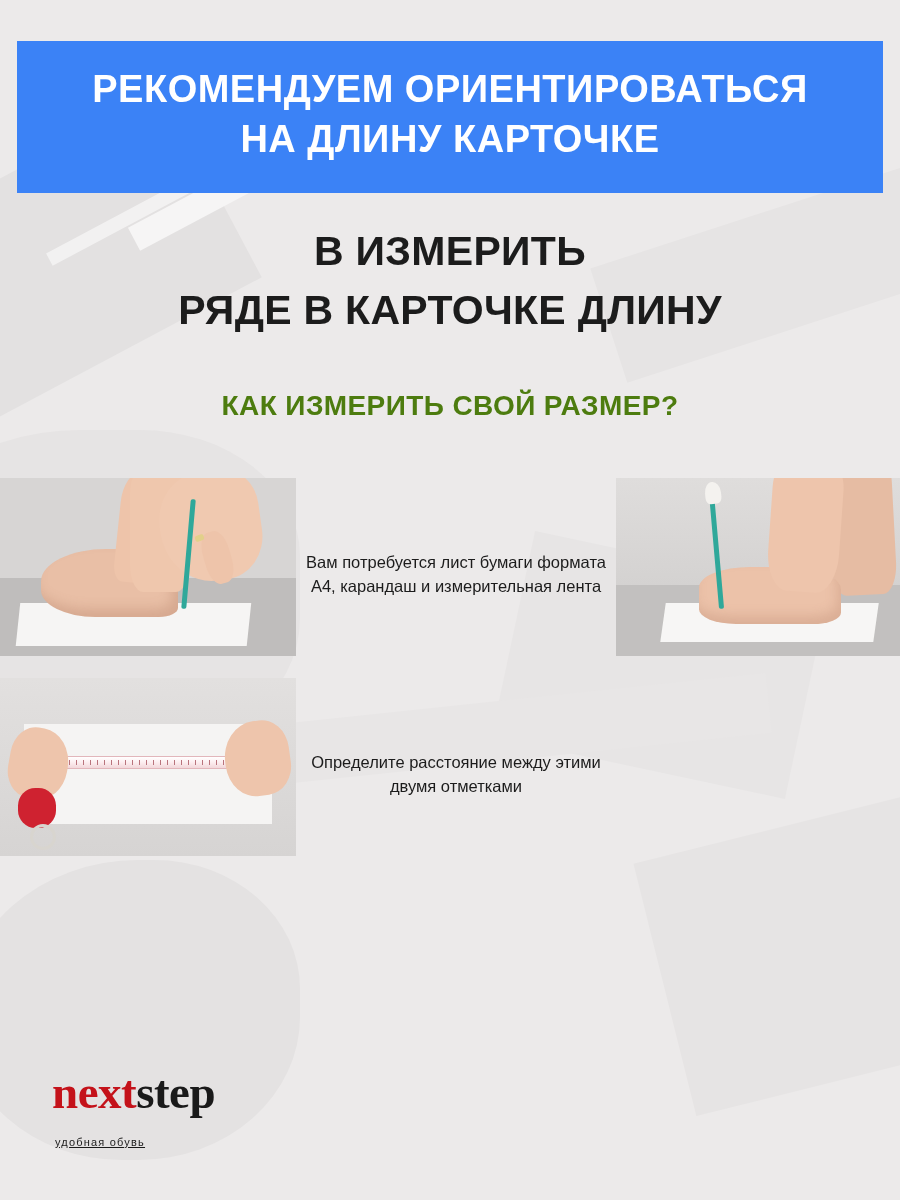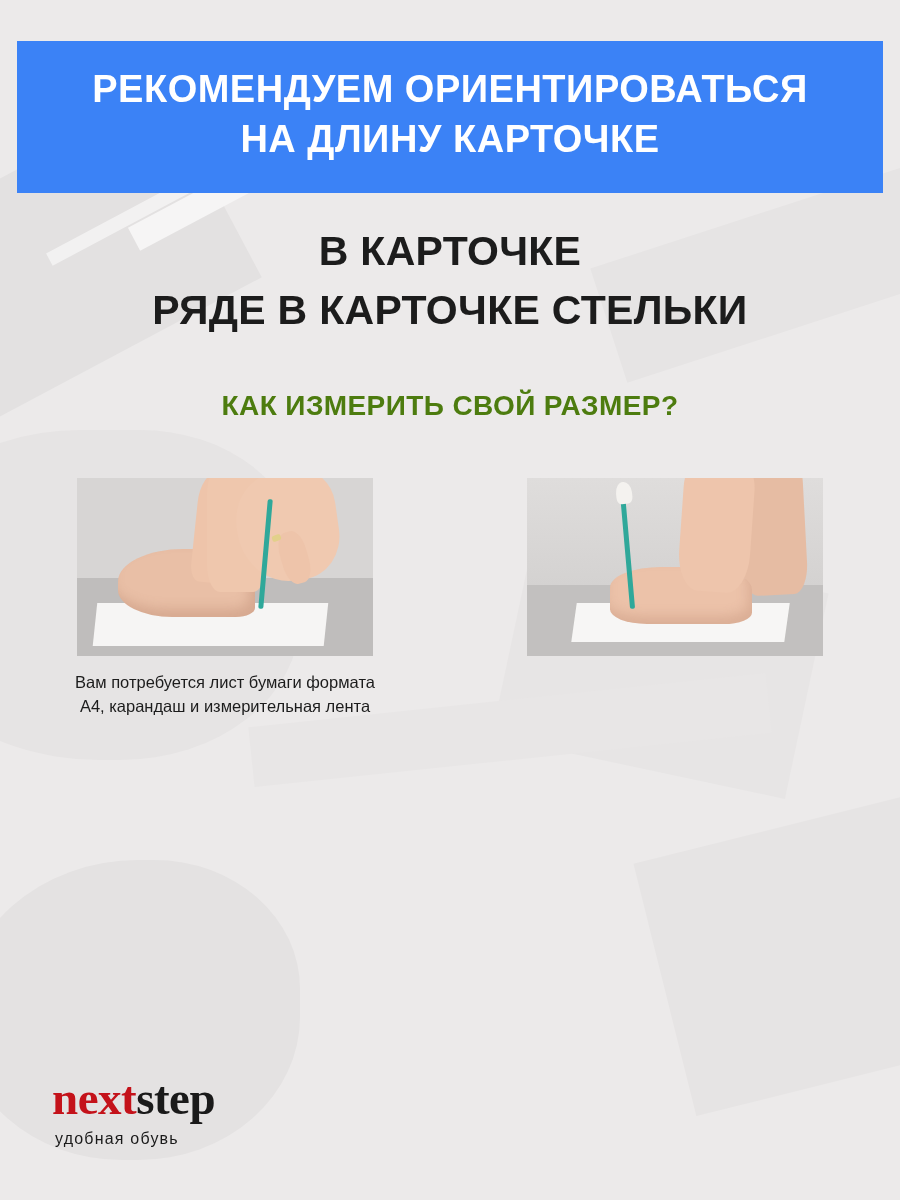--- a/index.html
+++ b/index.html
@@ -146,21 +146,21 @@
     position: absolute;
     top: 478px;
     left: 0;
     width: 900px;
     display: grid;
     grid-template-columns: 1fr 1fr;
     row-gap: 22px;
   }
   .step {
     display: flex;
-    flex-direction: column;
+    flex-direction: row;
     align-items: center;
   }
   .photo {
     width: 296px;
     height: 178px;
     position: relative;
     overflow: hidden;
     background: #d9d7d6;
     border: 0;
   }
@@ -321,25 +321,26 @@
   .logo-word {
     font-size: 47px;
     font-weight: bold;
     letter-spacing: -0.5px;
     line-height: 1;
     font-family: "Liberation Serif", serif;
   }
   .logo-next { color: #c4121a; }
   .logo-step { color: #1a1a1a; }
   .logo-tag {
-    margin-top: 8px;
+    margin-top: 20px;
     margin-left: 3px;
-    font-size: 16px;
+    font-size: 11px;
     color: #1a1a1a;
     letter-spacing: 1.2px;
+    text-decoration: underline;
   }
 </style>
 </head>
 <body>
 
 <div class="bg-layer">
   <div class="bg-shape shape-a"></div>
   <div class="bg-shape shape-i"></div>
   <div class="bg-shape shape-b"></div>
   <div class="bg-shape shape-c"></div>
@@ -351,22 +352,22 @@
 </div>
 
 <div class="page">
 
   <div class="banner">
     <div class="banner-line">РЕКОМЕНДУЕМ ОРИЕНТИРОВАТЬСЯ</div>
     <div class="banner-line">НА ДЛИНУ КАРТОЧКЕ</div>
   </div>
 
   <div class="headline">
-    <div class="headline-line">В КАРТОЧКЕ</div>
-    <div class="headline-line">РЯДЕ В КАРТОЧКЕ СТЕЛЬКИ</div>
+    <div class="headline-line">В ИЗМЕРИТЬ</div>
+    <div class="headline-line">РЯДЕ В КАРТОЧКЕ ДЛИНУ</div>
   </div>
 
   <div class="subhead">КАК ИЗМЕРИТЬ СВОЙ РАЗМЕР?</div>
 
   <div class="steps">
 
     <div class="step">
       <div class="photo p1">
         <div class="wall"></div>
         <div class="floor"></div>
@@ -387,20 +388,31 @@
         <div class="floor"></div>
         <div class="paper"></div>
         <div class="leg2"></div>
         <div class="foot"></div>
         <div class="leg"></div>
         <div class="pencil2"></div>
         <div class="eraser"></div>
       </div>
     </div>
 
+    <div class="step">
+      <div class="photo p3">
+        <div class="paper"></div>
+        <div class="tape"></div>
+        <div class="hand-l"></div>
+        <div class="hand-r"></div>
+        <div class="case"></div>
+        <div class="ringc"></div>
+      </div>
+      <div class="caption">Определите расстояние между этими двумя отметками</div>
+    </div>
 
 
   </div>
 
   <div class="logo">
     <div class="logo-word"><span class="logo-next">next</span><span class="logo-step">step</span></div>
     <div class="logo-tag">удобная обувь</div>
   </div>
 
 </div>

